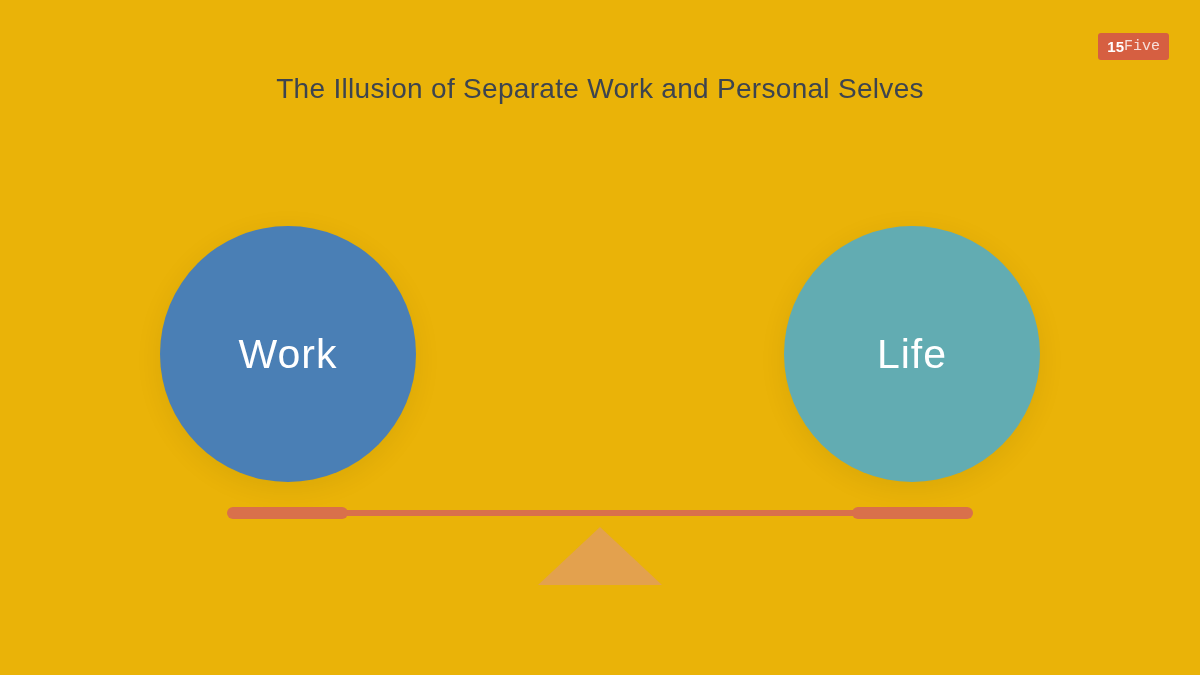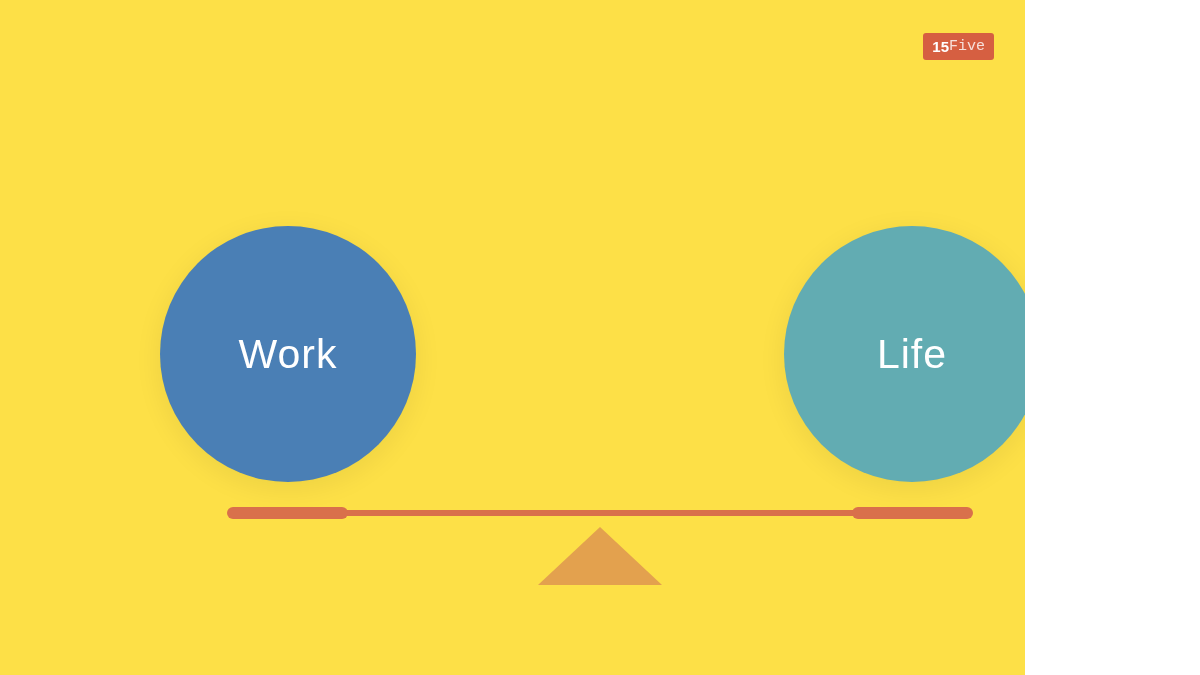--- a/index.html
+++ b/index.html
@@ -1,23 +1,23 @@
 <!DOCTYPE html>
 <html><head>
 <meta charset="utf-8">
 <style>
   * { margin: 0; padding: 0; box-sizing: border-box; }
   html, body { background: #ffffff; }
   body { font-family: "Liberation Sans", sans-serif; }
 
   .slide {
     position: relative;
-    width: 1025px;
+    width: 1200px;
     height: 675px;
-    background: #fde047;
+    background: #eab308;
     overflow: hidden;
   }
 
   .slide-title {
     position: absolute;
     top: 73px;
     left: 0;
     width: 100%;
     text-align: center;
     font-size: 28px;
@@ -96,20 +96,21 @@
 </head>
 <body>
 
 <div class="slide">
 
   <div class="logo-badge" style="background-color: rgb(214, 95, 65);">
     <span class="logo-bold">15</span>
       <span class="logo-light">Five</span>
   </div>
 
+  <h1 class="slide-title">The Illusion of Separate Work and Personal Selves</h1>
 
   <div class="circle circle-work" style="background-color: rgb(74, 127, 181);">
     <span class="circle-label">Work</span>
   </div>
 
   <div class="circle circle-life" style="background-color: rgb(98, 172, 178);">
     <span class="circle-label">Life</span>
   </div>
 
   <div class="beam" style="background-color: rgb(217, 112, 75);"></div>

